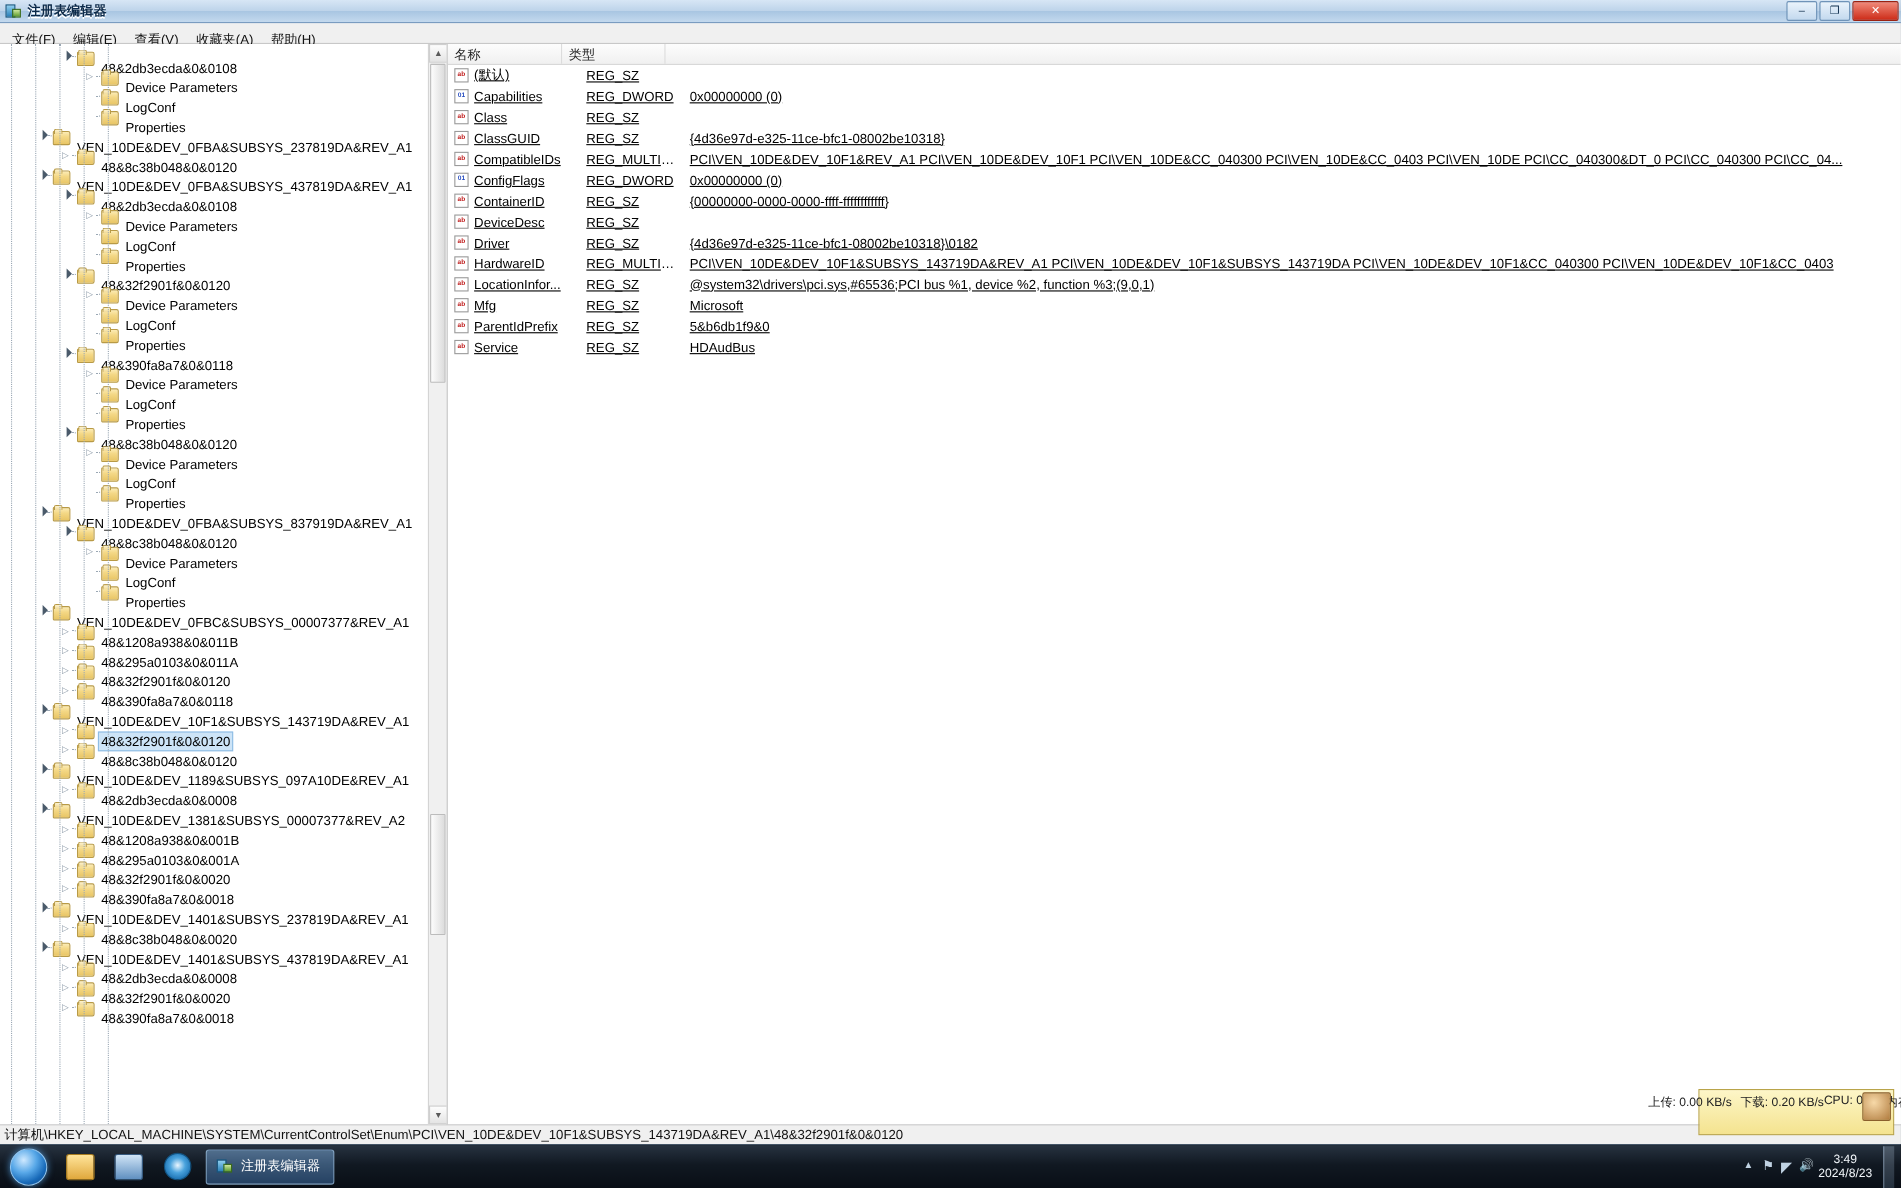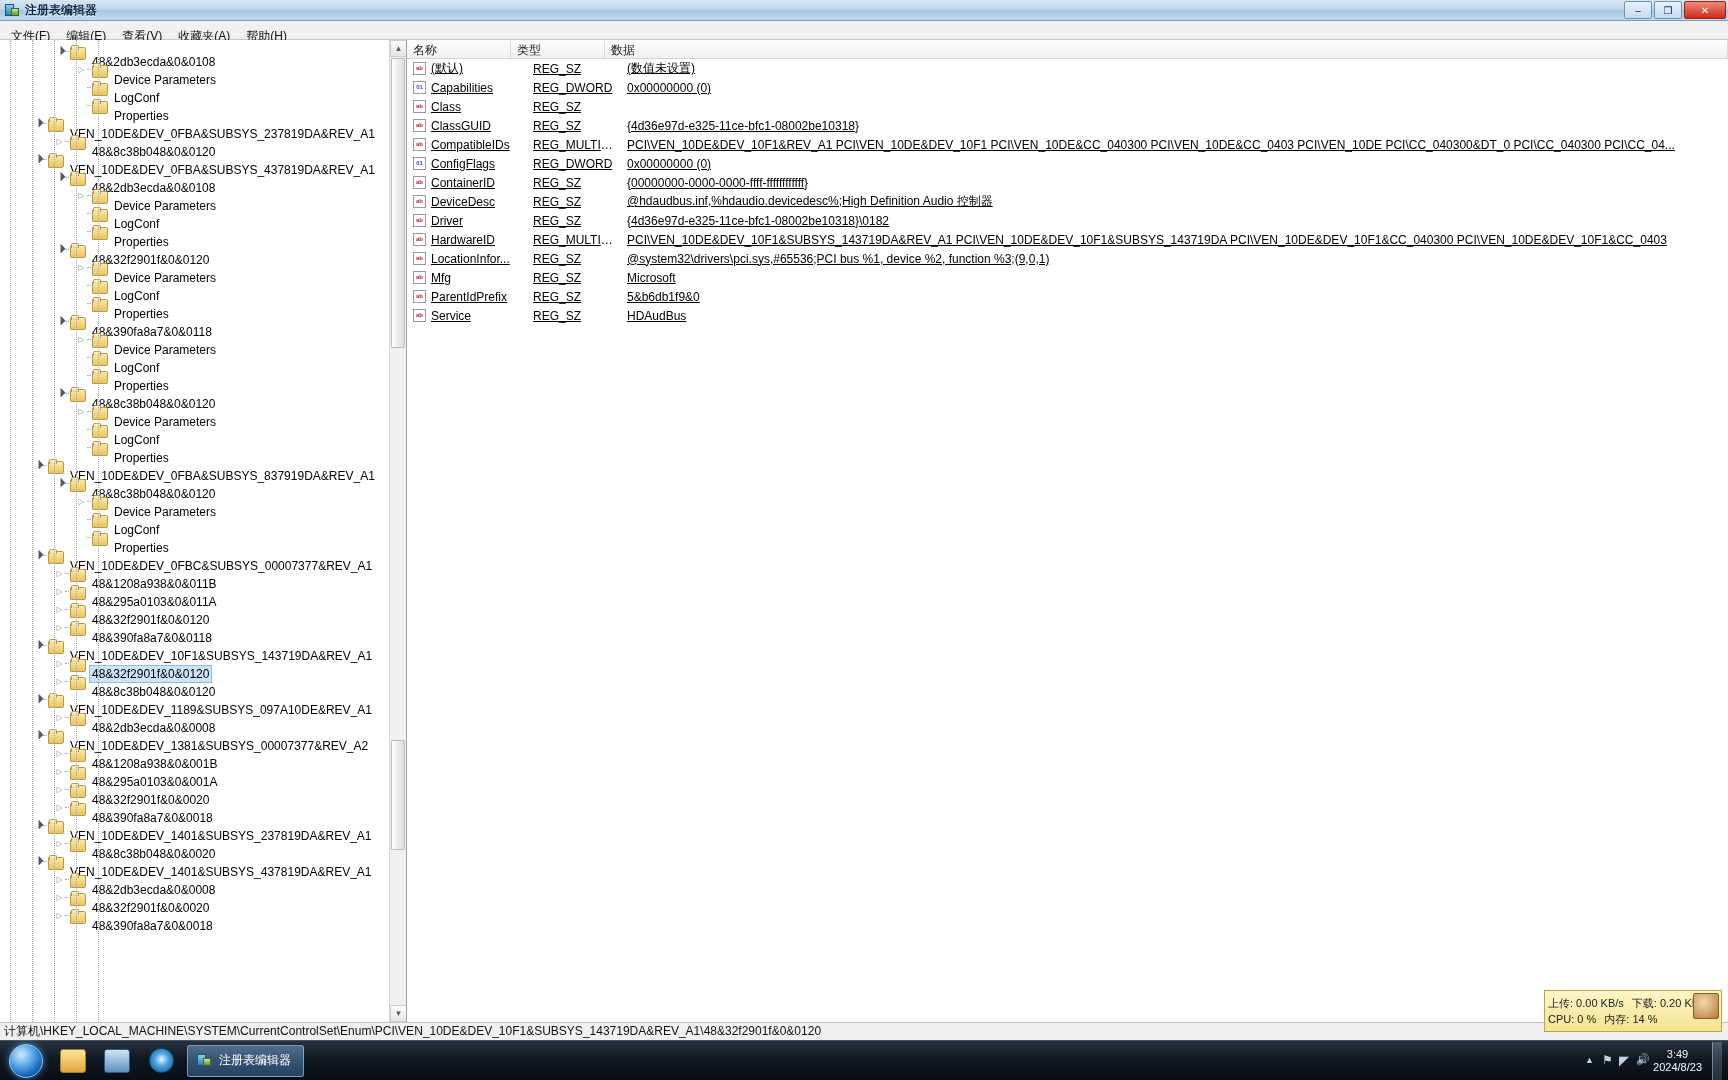--- a/index.html
+++ b/index.html
@@ -179,21 +179,21 @@
     font-size:12px; color:#111; white-space:nowrap; overflow:hidden;
   }
   
   #netgadget {
     position:absolute; right:6px; bottom:48px;
     width:178px; height:42px;
     background:linear-gradient(180deg,#fdf6c8,#f4e38f);
     border:1px solid #b9a44a;
     font-size:11px; color:#222;
     padding:2px 3px;
-    display:flex; flex-direction:column; justify-content:center;
+    display:flex; flex-direction:row; justify-content:center;
   }
   #netgadget .line { display:flex; gap:8px; height:16px; align-items:center; }
   #netgadget .line span { white-space:nowrap; }
   #netgadget .pic {
     position:absolute; right:2px; top:2px; width:26px; height:26px;
     background:radial-gradient(circle at 40% 35%, #f7d9a8, #b07b3e);
     border:1px solid #8a5f2c; border-radius:2px;
   }
   
   #taskbar {
@@ -640,28 +640,26 @@
           <div class="thumb"></div>
           <div class="thumb2"></div>
           <div class="arrow down">▼</div>
         </div>
       </div>
 
       <div id="listpane">
         <div id="lheader">
           <div class="col-name">名称</div>
           <div class="col-type">类型</div>
-          <div class="col-data">数据</div>
         </div>
         <div id="lbody">
             <div class="lrow">
               <span class="vicon">ab</span>
               <span class="c name">(默认)</span>
               <span class="c type">REG_SZ</span>
-              <span class="c data">(数值未设置)</span>
             </div>
             <div class="lrow">
               <span class="vicon bin">01</span>
               <span class="c name">Capabilities</span>
               <span class="c type">REG_DWORD</span>
               <span class="c data">0x00000000 (0)</span>
             </div>
             <div class="lrow">
               <span class="vicon">ab</span>
               <span class="c name">Class</span>
@@ -688,21 +686,20 @@
             <div class="lrow">
               <span class="vicon">ab</span>
               <span class="c name">ContainerID</span>
               <span class="c type">REG_SZ</span>
               <span class="c data">{00000000-0000-0000-ffff-ffffffffffff}</span>
             </div>
             <div class="lrow">
               <span class="vicon">ab</span>
               <span class="c name">DeviceDesc</span>
               <span class="c type">REG_SZ</span>
-              <span class="c data">@hdaudbus.inf,%hdaudio.devicedesc%;High Definition Audio 控制器</span>
             </div>
             <div class="lrow">
               <span class="vicon">ab</span>
               <span class="c name">Driver</span>
               <span class="c type">REG_SZ</span>
               <span class="c data">{4d36e97d-e325-11ce-bfc1-08002be10318}\0182</span>
             </div>
             <div class="lrow">
               <span class="vicon">ab</span>
               <span class="c name">HardwareID</span>

